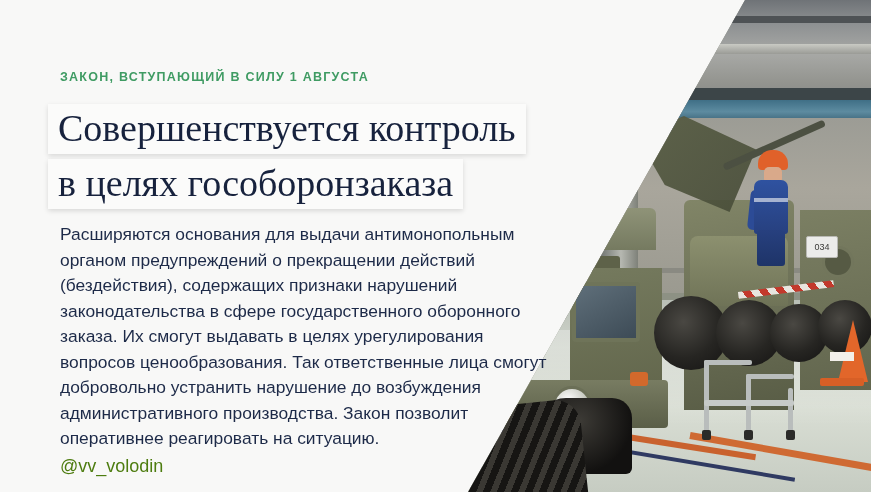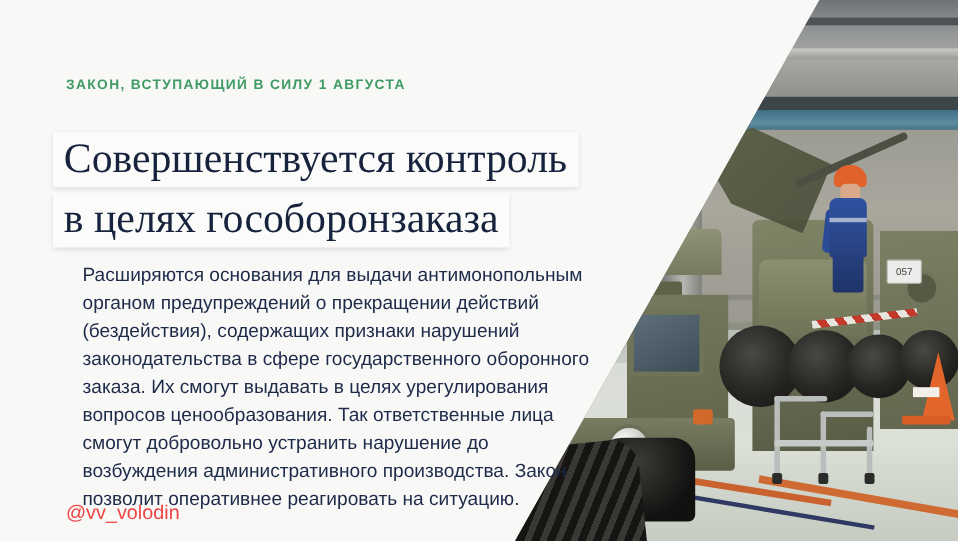--- a/index.html
+++ b/index.html
@@ -237,38 +237,38 @@
     background:linear-gradient(180deg,#3b5f8c,#27405f);border-radius:3px;
   }
 
   
   .content{position:absolute;left:0;top:0;width:470px;height:492px;}
   .kicker{
     position:absolute;left:60px;top:70px;
     color:#3f9b63;font-size:12.5px;font-weight:bold;letter-spacing:1.25px;
     font-family:"Liberation Sans", sans-serif;white-space:nowrap;
   }
-  .headline{position:absolute;left:48px;top:104px;width:560px;margin-top:16px;}
+  .headline{position:absolute;left:48px;top:104px;width:560px;}
   .hl-line{
     display:inline-block;
     background:#fbfbfa;
     box-shadow:0 2px 5px rgba(0,0,0,.13);
     font-family:"Liberation Serif", serif;
     color:#17223d;font-size:38px;line-height:44px;
     padding:2px 10px 4px 10px;margin-bottom:5px;white-space:nowrap;
   }
   .body-text{
     position:absolute;left:60px;top:222px;width:500px;
     color:#1d2a48;font-size:17.4px;line-height:25.5px;
     font-family:"Liberation Sans", sans-serif;
   }
-  .body-text p{margin:15px;}
+  .body-text p{margin:0;}
   .handle{
     position:absolute;left:60px;top:456px;
-    color:#ef4444;font-size:18px;
+    color:#4d7c0f;font-size:18px;
     font-family:"Liberation Sans", sans-serif;
   }
 </style>
 </head>
 <body>
 
 <div class="slide">
 
   <div class="photo-wrap">
     <div class="photo">
@@ -296,21 +296,21 @@
       <div class="line blue1"></div>
       <div class="line orange2"></div>
 
       <div class="blue-box"></div>
 
       <div class="truck-d"></div>
       <div class="truck-d-circ"></div>
 
       <div class="truck-c"></div>
       <div class="truck-c-cab"></div>
-      <div class="plate">057</div>
+      <div class="plate">034</div>
 
       <div class="barrel"></div>
       <div class="barrel-clamp"></div>
       <div class="arm"></div>
       <div class="rod"></div>
 
       <div class="worker">
         <div class="helmet"></div>
         <div class="head"></div>
         <div class="arm-suit"></div>

